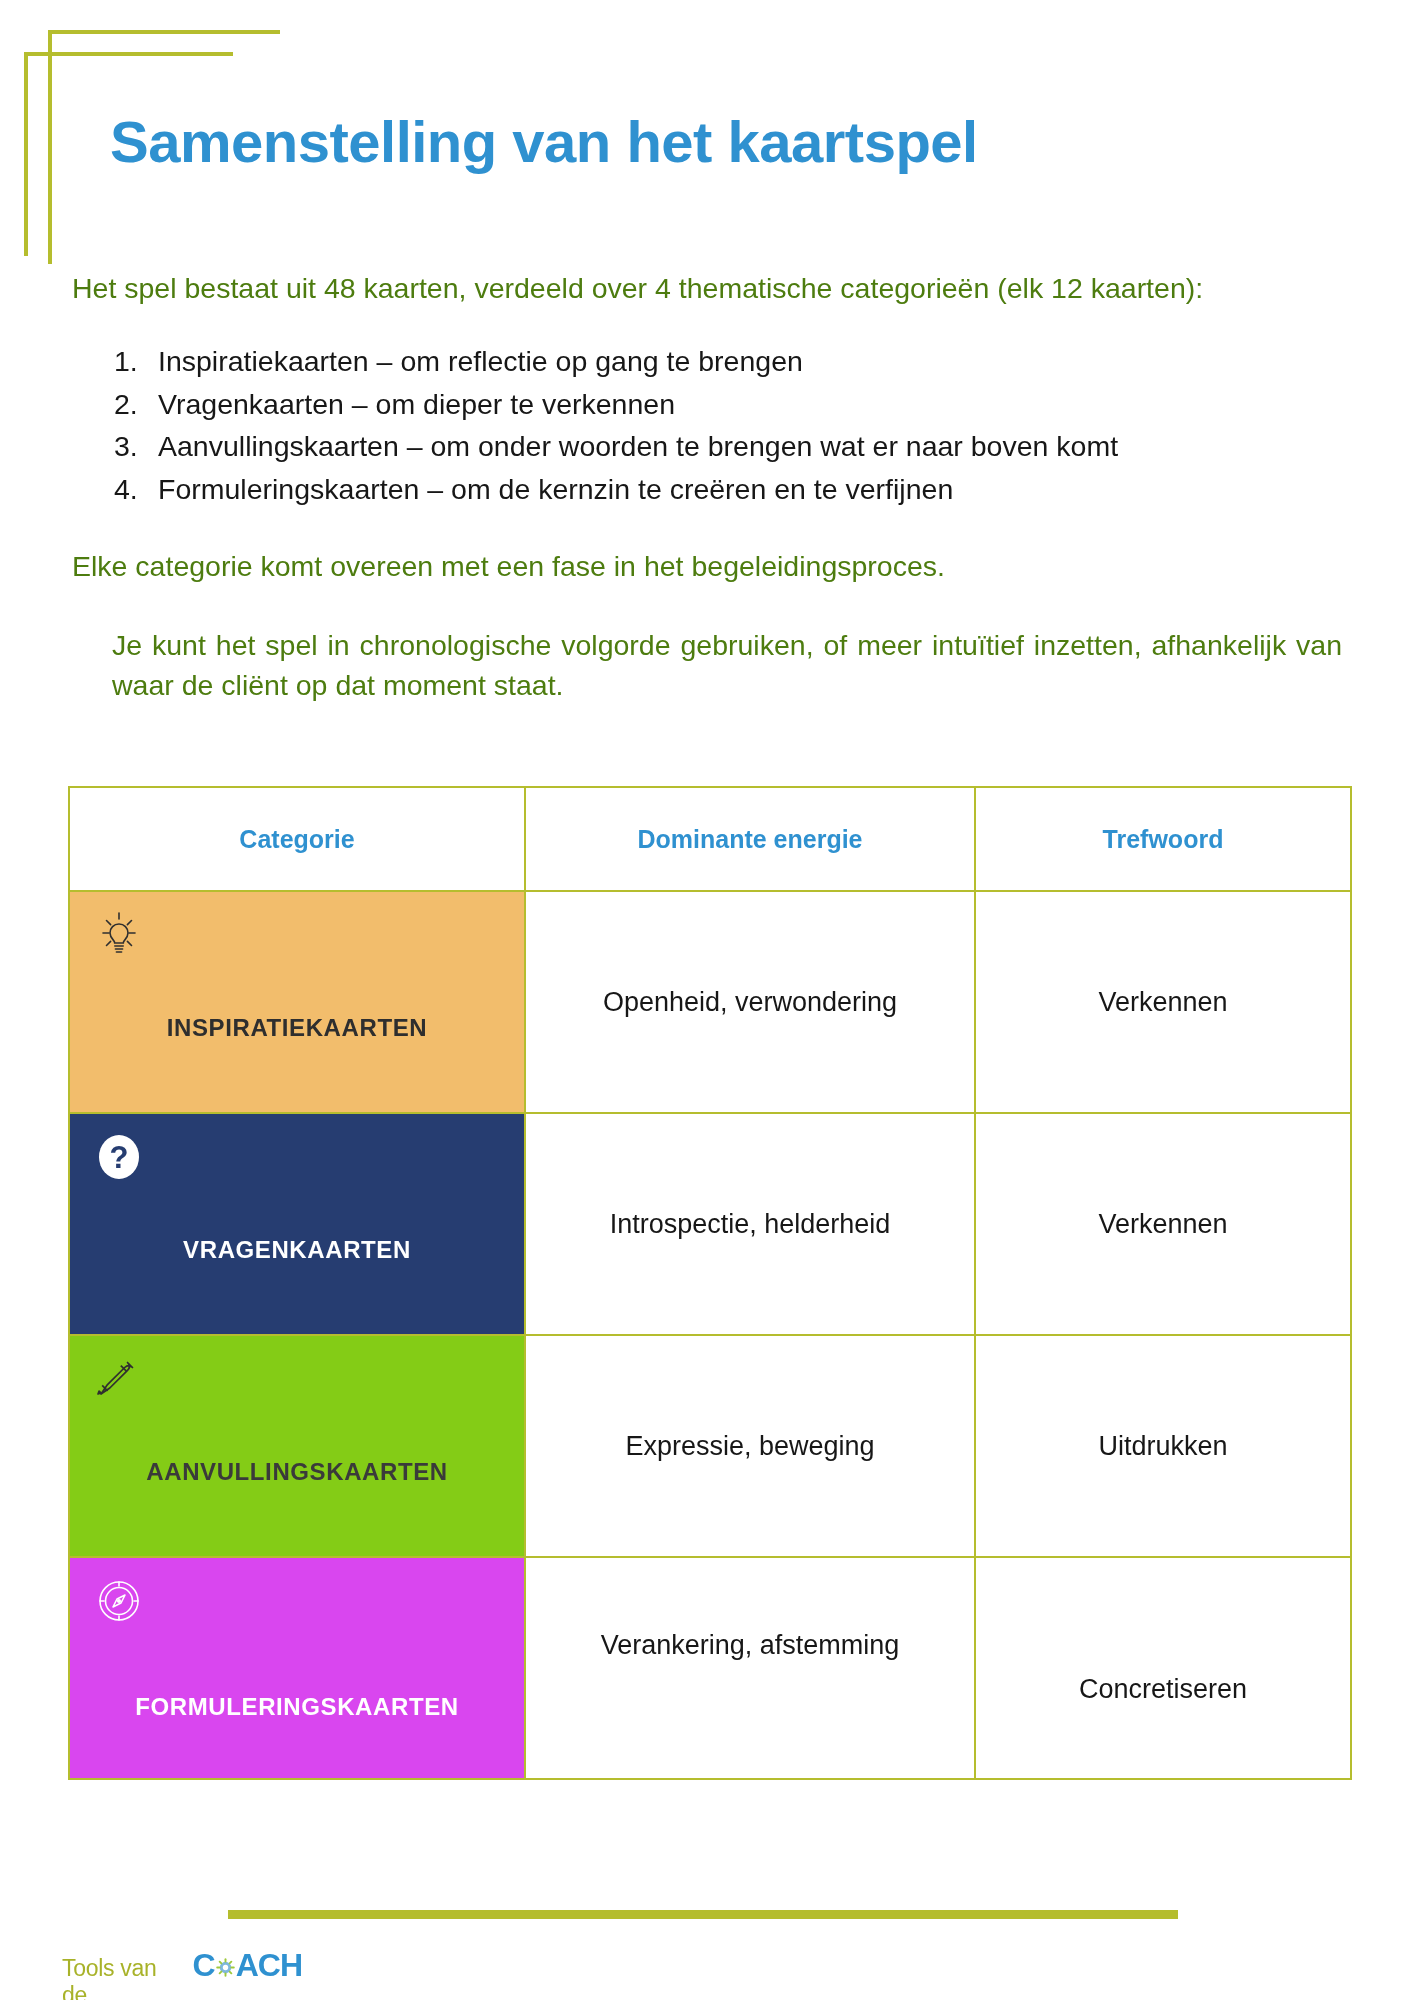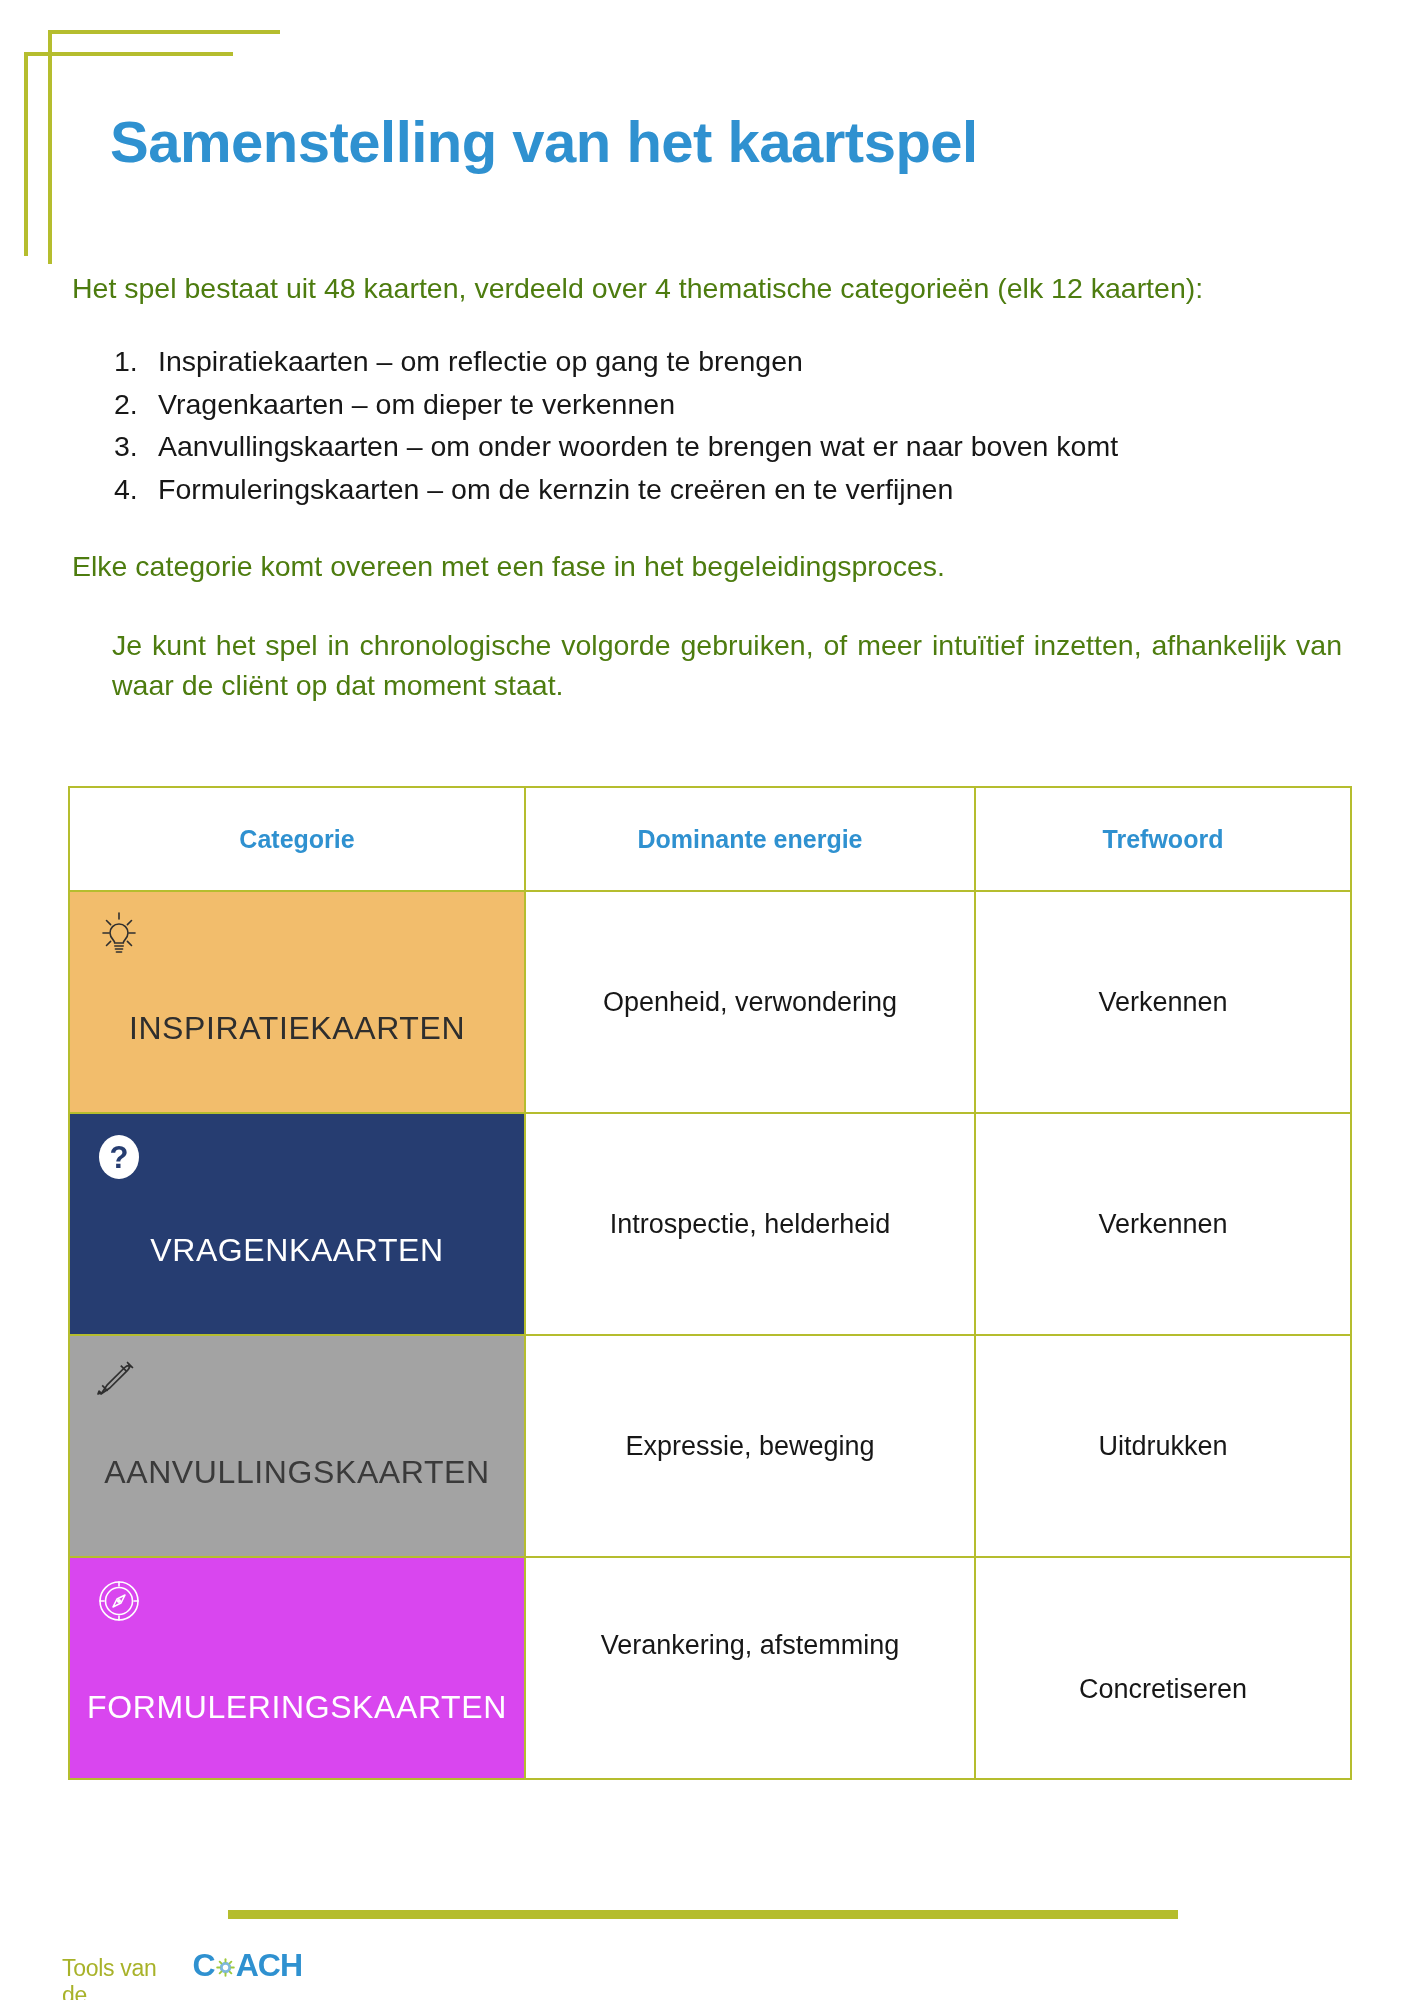--- a/index.html
+++ b/index.html
@@ -130,40 +130,40 @@
     text-align: center;
   }
 
   .cat-cell {
     position: relative;
     height: 220px;
     text-align: center;
   }
   .cat-cell .cat-label {
     display: block;
-    font-size: 32px;
-    font-weight: normal;
+    font-size: 24px;
+    font-weight: bold;
     letter-spacing: 0.6px;
     padding-top: 52px;
   }
   .cat-cell .cat-icon {
     position: absolute;
     left: 22px;
     top: 16px;
     width: 54px;
     height: 54px;
   }
 
   .row-inspiratie .cat-cell { background: #f2bd6c; }
   .row-inspiratie .cat-label { color: #2e2e2e; }
 
   .row-vragen .cat-cell { background: #263d71; }
   .row-vragen .cat-label { color: #ffffff; }
 
-  .row-aanvulling .cat-cell { background: #a3a3a3; }
+  .row-aanvulling .cat-cell { background: #84cc16; }
   .row-aanvulling .cat-label { color: #3a3a3a; }
 
   .row-formulering .cat-cell { background: #d946ef; }
   .row-formulering .cat-label { color: #ffffff; }
 
   .val-cell {
     text-align: center;
     font-size: 27px;
     color: #171717;
     padding: 6px 10px;

